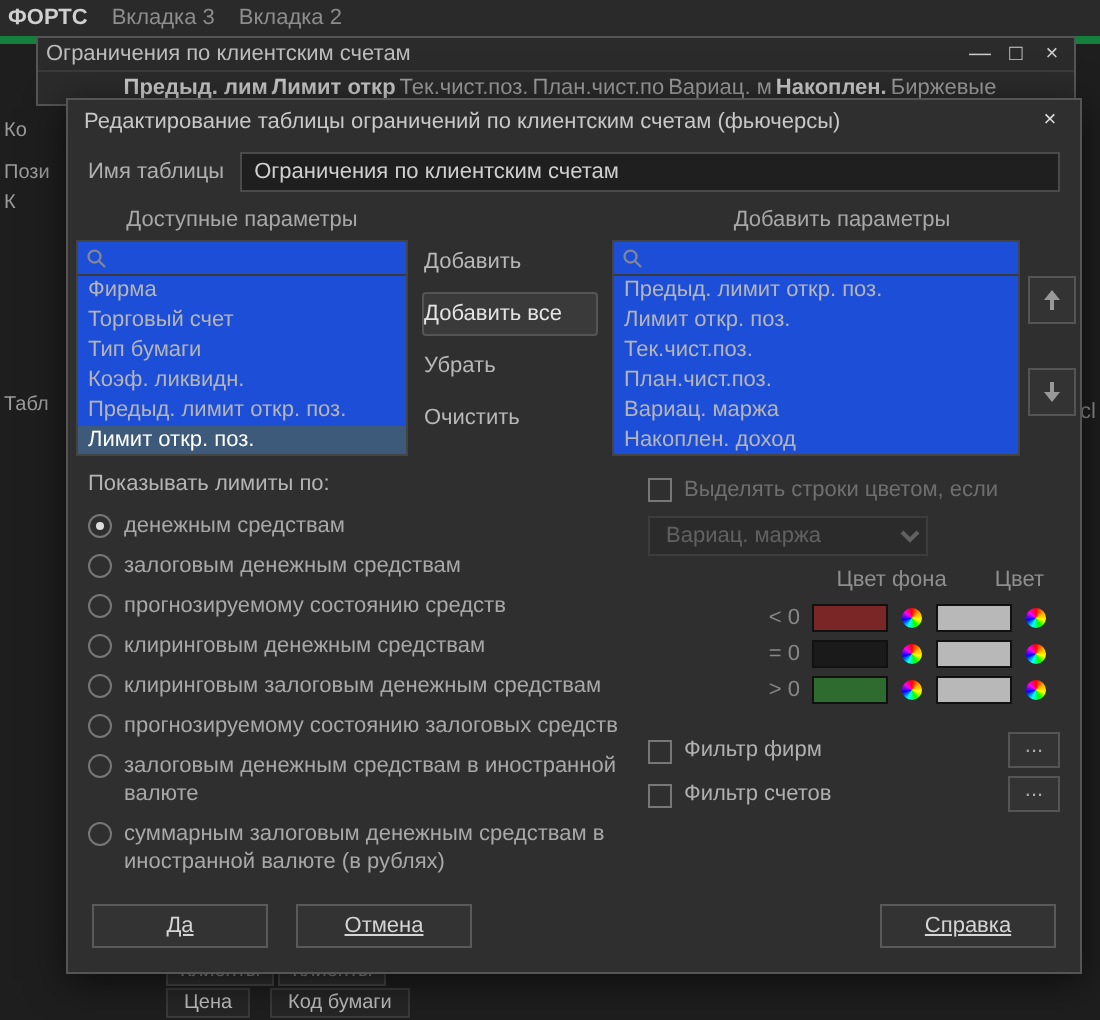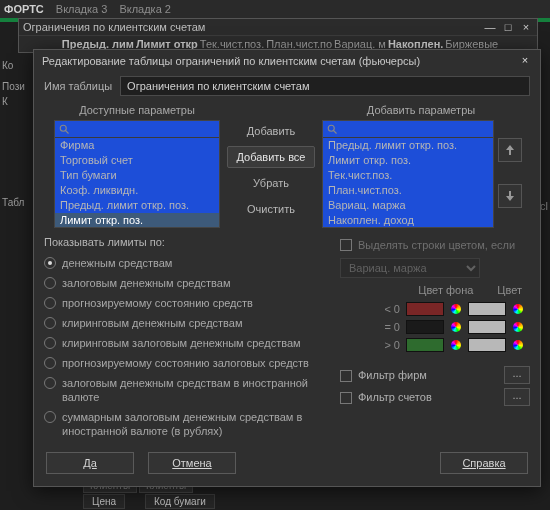--- a/index.html
+++ b/index.html
@@ -79,21 +79,21 @@
   .row-name label { color:#b0b0b0; }
   .row-name input {
     flex:1;
     background:#1f1f1f; border:1px solid #4a4a4a;
     color:#d0d0d0; padding:3px 6px; font-size:11px;
   }
 
   .cols {
     display:flex;
     gap: 6px;
-    padding: 0 20px;
+    padding: 0 4px;
   }
   .col { display:flex; flex-direction:column; gap:2px; }
   .col.left { flex: 0 0 160px; }
   .col.mid  { flex: 0 0 90px; align-items:center; }
   .col.right{ flex: 1; position:relative; }
 
   .colhead { text-align:center; color:#a8a8a8; padding-bottom:2px; }
 
   .listbox {
     background:#1d4ed8;
@@ -104,21 +104,21 @@
   }
   .searchrow { display:flex; align-items:center; padding:1px 3px; border-bottom:1px solid #3a3a3a; }
   .searchrow svg { flex:0 0 12px; }
   .searchrow input { flex:1; background:transparent; border:none; outline:none; color:#ccc; font-size:11px; padding:1px 2px;}
   .items { flex:1; overflow:hidden; }
   .items div { padding:1px 5px; color:#b5b5b5; white-space:nowrap; overflow:hidden; text-overflow:ellipsis; font-size:11px; line-height:13px;}
   .col.left .items div:last-child { background:#3d5a7a; color:#fff; }
 
   .btn {
     width: 86px; padding:4px 0;
-    text-align:center;
+    text-align:left;
     color:#b8b8b8;
     border:1px solid transparent;
     border-radius:2px;
     font-size:11px;
     cursor:pointer;
     margin-bottom: 2px;
   }
   .btn.active { color:#e4e4e4; border-color:#555; background:#3a3a3a;}
   .arrowbtn {
     position:absolute;
@@ -127,21 +127,21 @@
     border:1px solid #555;
     background:#333;
     display:flex; align-items:center; justify-content:center;
     color:#999;
   }
   .arrowbtn.up { top:34px; }
   .arrowbtn.down { top:80px; }
 
   .section {
     padding: 8px 10px 2px;
-    display:flex; gap: 16px;
+    display:flex; 
   }
   .section-left { flex: 0 0 280px; display:flex; flex-direction:column; gap:2px;}
   .section-right { flex:1; display:flex; flex-direction:column; gap:4px;}
 
   .grouplabel { color:#b5b5b5; margin-bottom:4px; }
 
   .radio-row, .check-row { display:flex; align-items:flex-start; gap:6px; padding:2px 0; color:#a8a8a8;}
   .radio-row span.txt, .check-row span.txt { line-height:14px; }
   .radio { width:10px; height:10px; border-radius:50%; border:1px solid #777; display:inline-flex; align-items:center; justify-content:center; flex:0 0 10px; margin-top:1px;}
   .radio.sel::after { content:""; width:4px; height:4px; border-radius:50%; background:#ddd; }
@@ -177,21 +177,21 @@
   .footbtn u { text-decoration: underline; }
   .footleft { display:flex; gap:14px; }
 
   
   .bottomtab {
     position:absolute; left:83px; top:478px;
     color:#8a8a8a; font-size:10px;
   }
   .bottomtab .tabbar { display:flex; gap:2px; margin-bottom:1px;}
   .bottomtab .tabbar span { background:#2f2f2f; border:1px solid #444; padding:1px 6px;}
-  .bottomtab .hdr { display:flex; gap:20px;}
+  .bottomtab .hdr { display:flex; gap:10px;}
   .bottomtab .hdr span { background:#262626; border:1px solid #3a3a3a; padding:1px 8px; color:#bdbdbd;}
 
   .rgb { background: conic-gradient(red,orange,yellow,lime,cyan,blue,magenta,red); width:10px; height:10px; border-radius:50%; }
 </style>
 </head>
 <body>
 
 <div class="backtabs">
   <span class="act">ФОРТС</span>
   <span>Вкладка 3</span>

